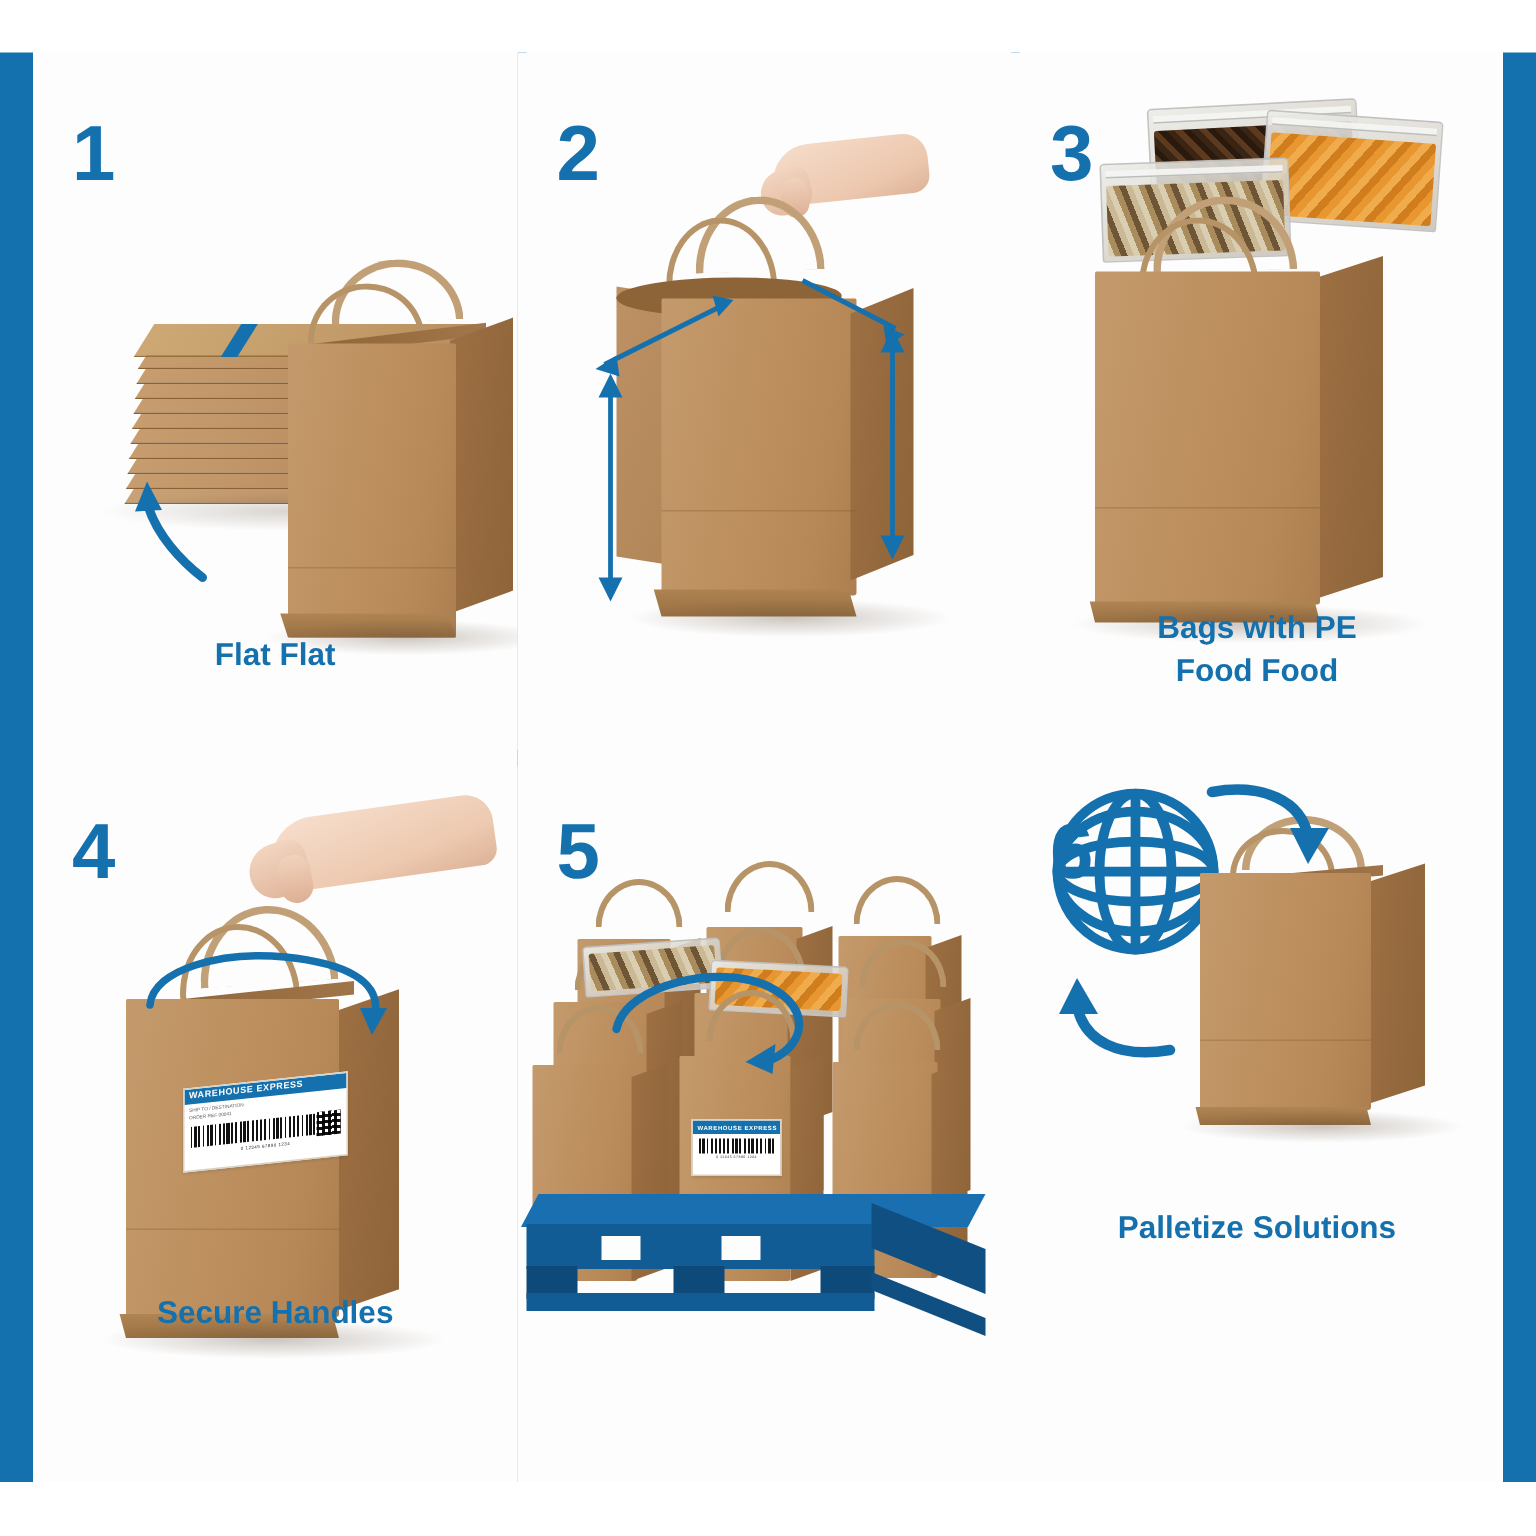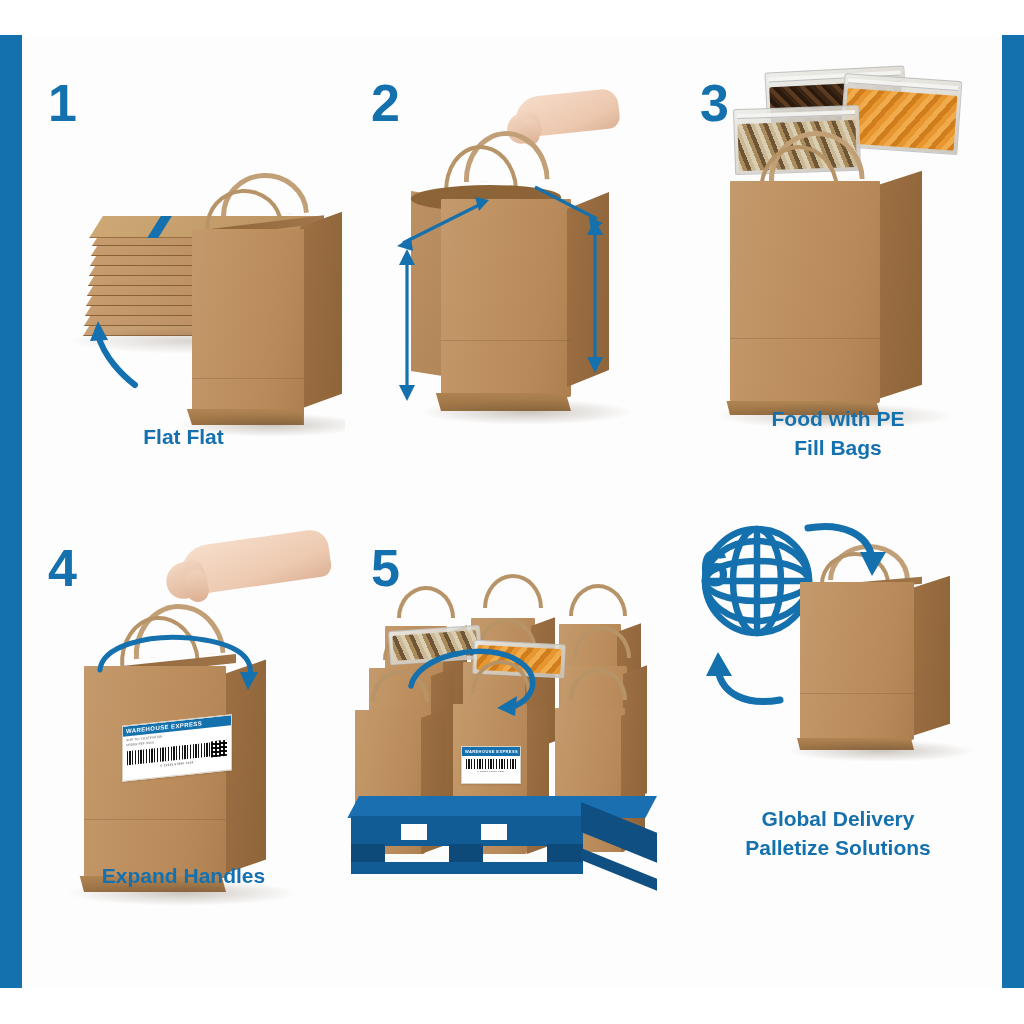--- a/index.html
+++ b/index.html
@@ -345,22 +345,22 @@
           <div class="front" style="left:8px; bottom:12px; width:150px; height:222px;"></div>
           <div class="side" style="left:8px; bottom:0; width:150px; height:14px;
                background:linear-gradient(180deg,#b08453,#9a7143); transform:skewX(14deg); transform-origin:left bottom;"></div>
           <div class="crease" style="left:8px; bottom:76px; width:150px;"></div>
           <div class="shadow" style="left:-8px; bottom:-14px; width:240px; height:26px;"></div>
         </div>
       </div>
 
       <div class="step-number">3</div>
       <div class="caption cap-r1-two">
-        <div>Food with PE</div>
-        <div>Fill Bags</div>
+        <div>Bags with PE</div>
+        <div>Food Food</div>
       </div>
     </div>
 
     <div class="panel">
       <div class="stage">
 
         <div style="position:absolute; left:128px; top:36px; width:180px; height:80px;">
           <div style="position:absolute; left:30px; top:2px; width:150px; height:48px;
                       background:linear-gradient(165deg,#f7dfcd 0%,#edc9b0 68%,#dcb296 100%);
                       border-radius:48px 30px 18px 30px; transform:rotate(-8deg);"></div>
@@ -400,21 +400,21 @@
         <svg class="svg-layer" viewBox="0 0 323 488">
           <g stroke="#1570AE" stroke-width="5" fill="none" stroke-linecap="round">
             <path d="M 78 170 C 80 146, 126 134, 168 138 C 208 142, 232 154, 228 176"></path>
           </g>
           <polygon points="226,190 218,172 236,172" fill="#1570AE"></polygon>
         </svg>
       </div>
 
       <div class="step-number">4</div>
       <div class="caption cap-r2">
-        <div>Expand Handles</div>
+        <div>Secure Handles</div>
       </div>
     </div>
 
     <div class="panel">
       <div class="stage">
 
         <div>
           <div class="bag" style="left:36px; top:94px; width:92px; height:160px;">
             <div class="handle thin" style="left:16px; top:-8px; width:58px; height:32px;"></div>
             <div class="front" style="left:4px; width:62px; height:128px;"></div>
@@ -540,19 +540,18 @@
             <path d="M 134 28 C 168 22, 194 34, 198 58"></path>
             <path d="M 106 200 C 72 206, 48 194, 44 170"></path>
           </g>
           <polygon points="198,76 186,52 212,52" fill="#1570AE"></polygon>
           <polygon points="44,152 32,176 58,176" fill="#1570AE"></polygon>
         </svg>
       </div>
 
       <div class="step-number">6</div>
       <div class="caption cap-r2-two">
-        <div>Global Delivery</div>
         <div>Palletize Solutions</div>
       </div>
     </div>
 
   </div>
 </div>
 
 </body></html>

